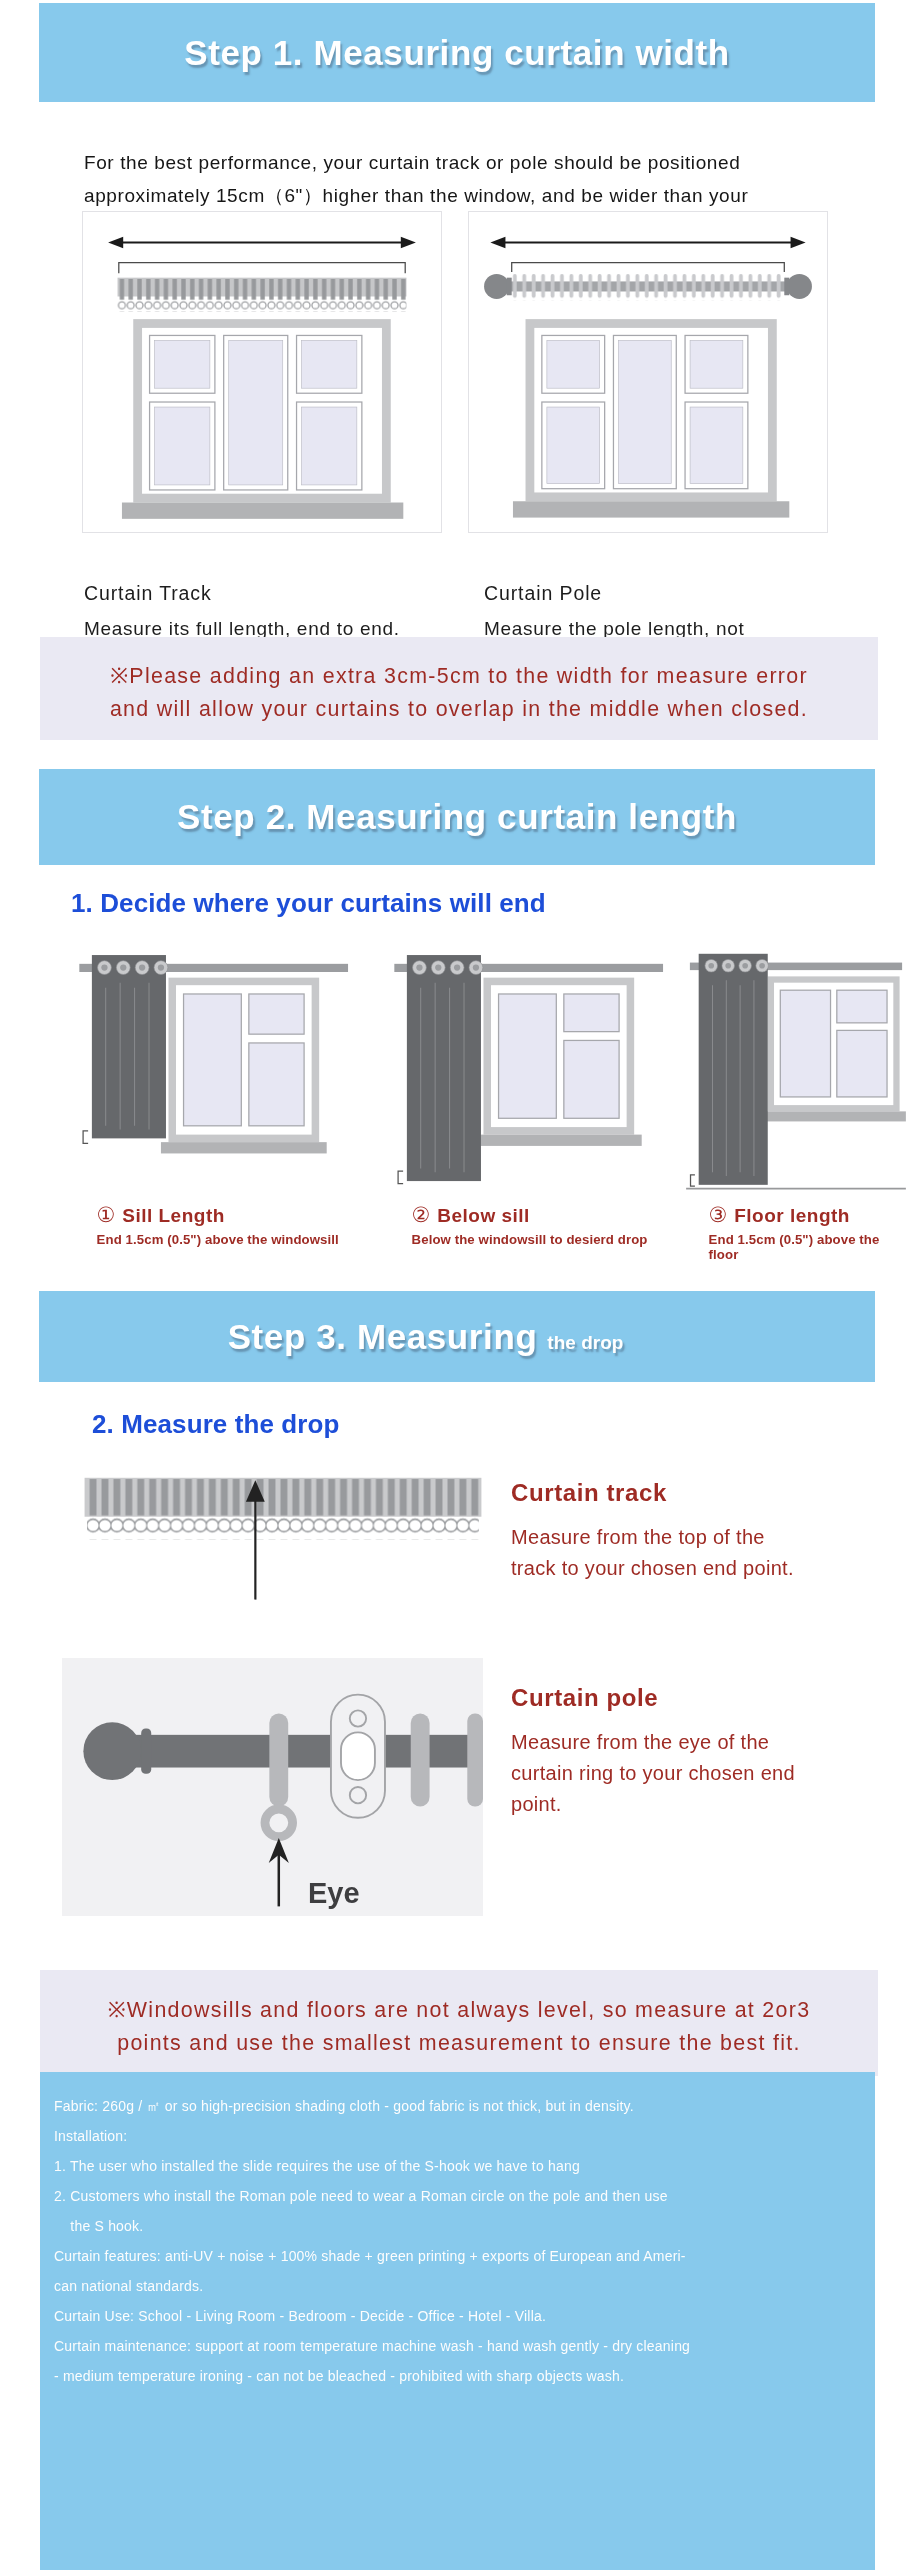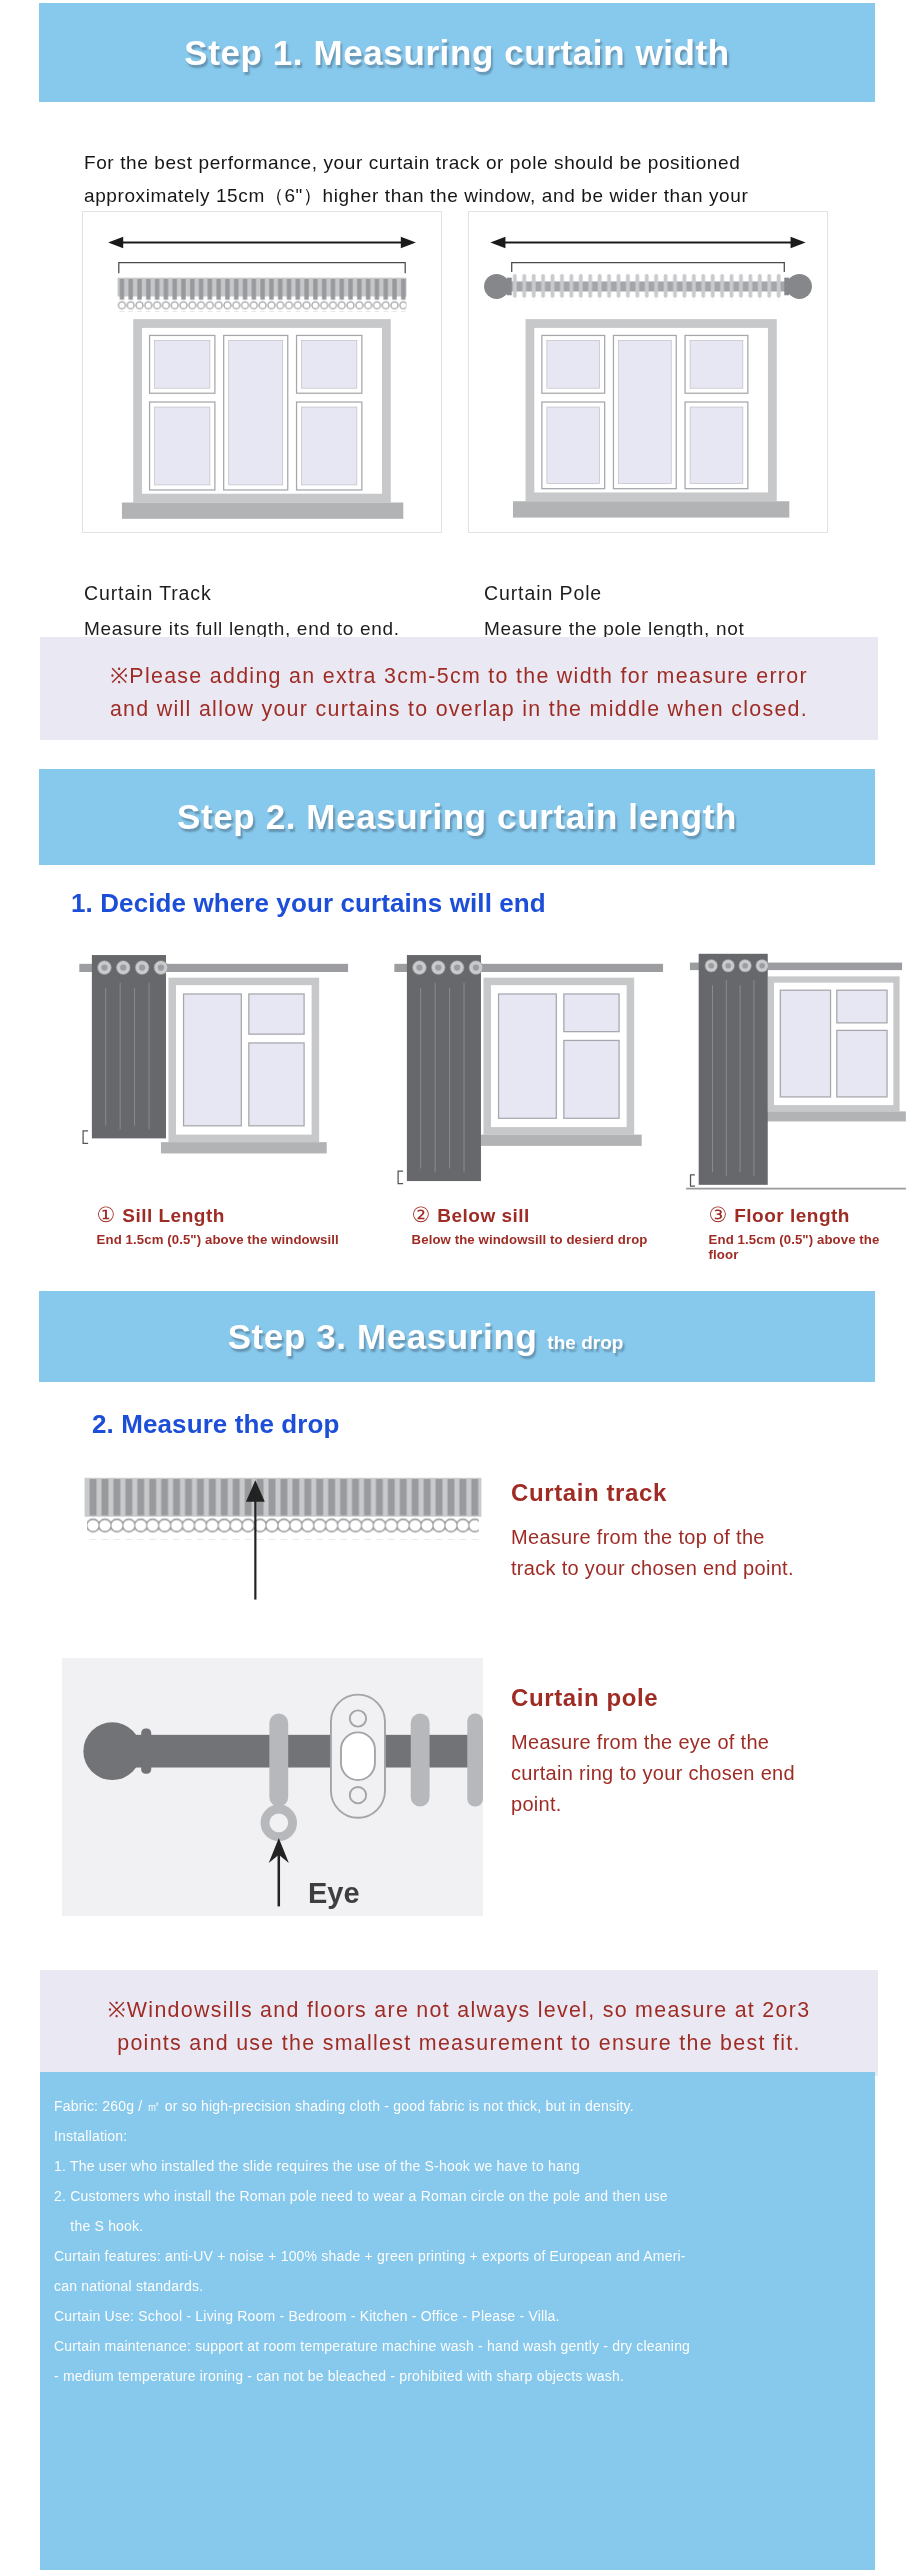--- a/index.html
+++ b/index.html
@@ -355,19 +355,19 @@
   </div>
 
   <div id="details">
     <div class="details-line">Fabric: 260g / ㎡ or so high-precision shading cloth - good fabric is not thick, but in density.</div>
     <div class="details-line">Installation:</div>
     <div class="details-line">1. The user who installed the slide requires the use of the S-hook we have to hang</div>
     <div class="details-line">2. Customers who install the Roman pole need to wear a Roman circle on the pole and then use</div>
     <div class="details-line">    the S hook.</div>
     <div class="details-line">Curtain features: anti-UV + noise + 100% shade + green printing + exports of European and Ameri-</div>
     <div class="details-line">can national standards.</div>
-    <div class="details-line">Curtain Use: School - Living Room - Bedroom - Kitchen - Office - Please - Villa.</div>
+    <div class="details-line">Curtain Use: School - Living Room - Bedroom - Decide - Office - Hotel - Villa.</div>
     <div class="details-line">Curtain maintenance: support at room temperature machine wash - hand wash gently - dry cleaning</div>
     <div class="details-line">- medium temperature ironing - can not be bleached - prohibited with sharp objects wash.</div>
   </div>
 
 </div>
 
 
 </body></html>

